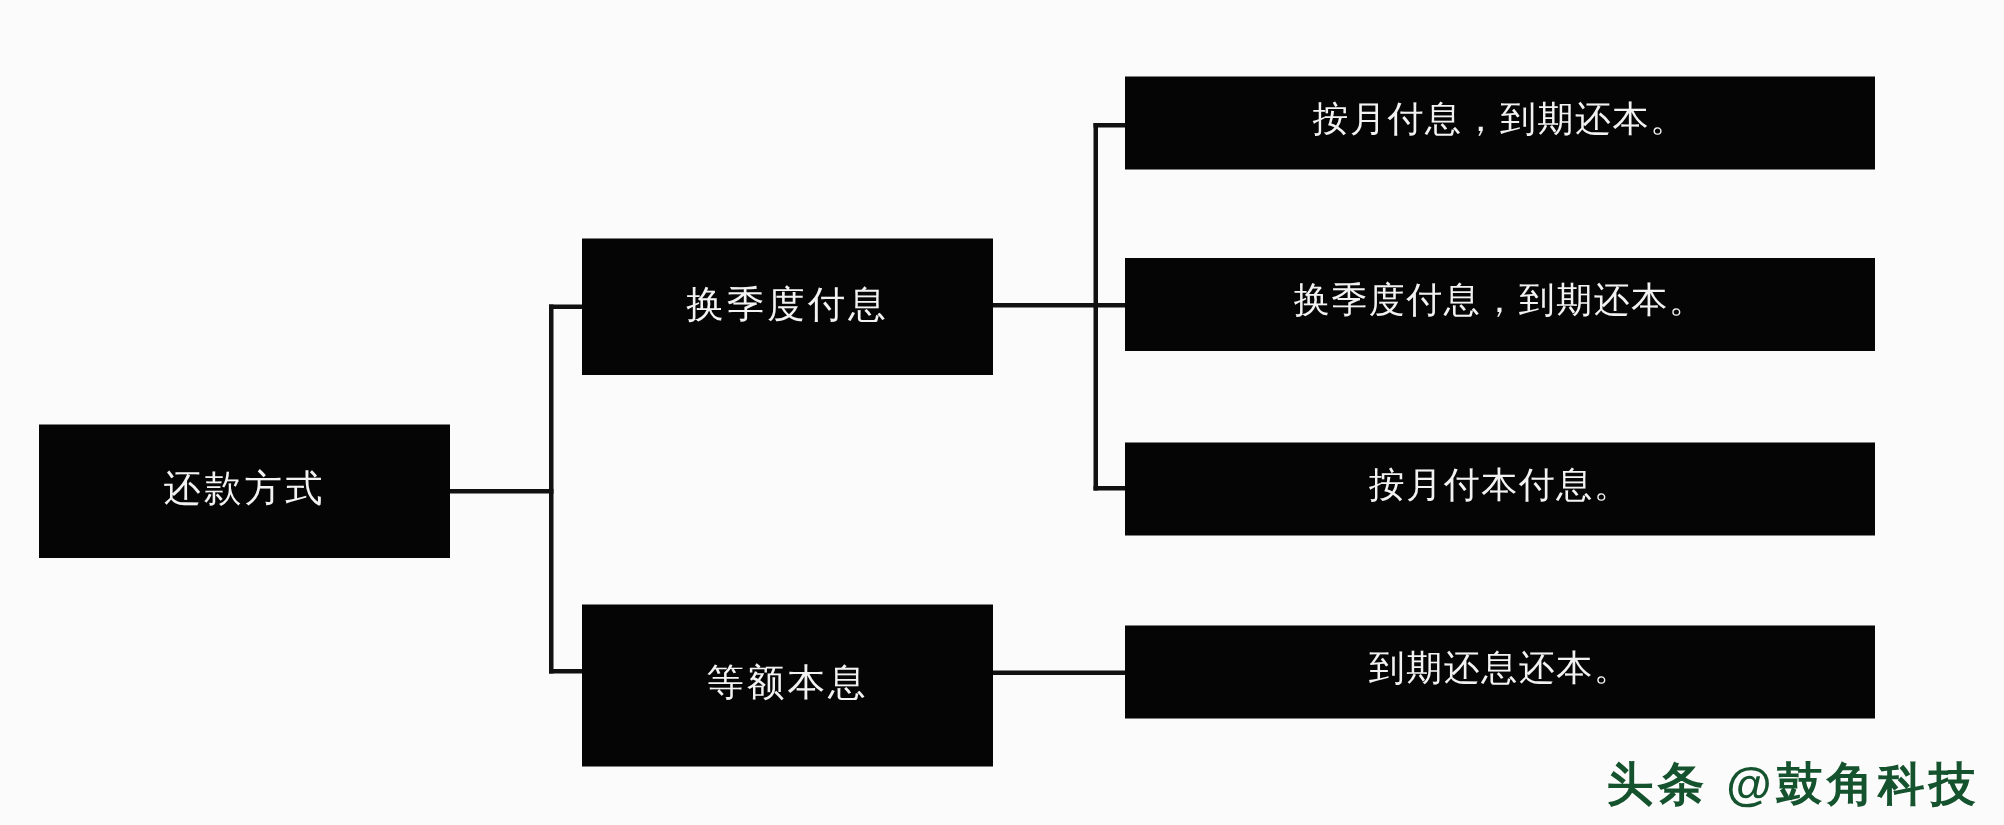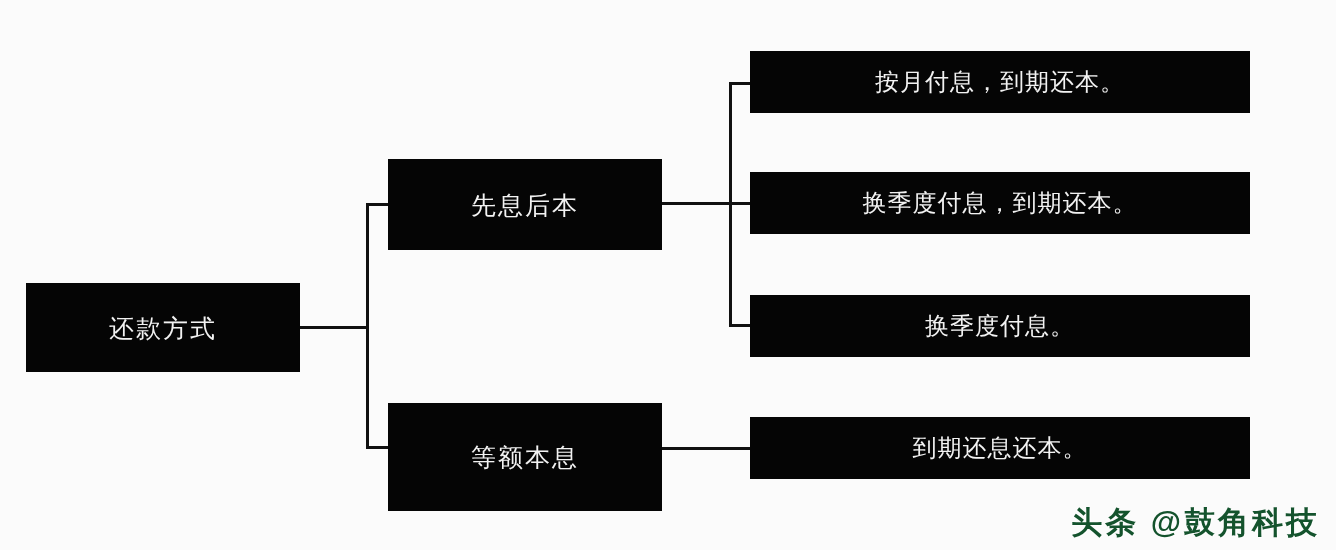--- a/index.html
+++ b/index.html
@@ -23,20 +23,21 @@
     position: absolute;
     background: #050505;
     color: #f2f2f2;
     display: flex;
     align-items: center;
     justify-content: center;
     text-align: center;
     letter-spacing: 2px;
     box-sizing: border-box;
     line-height: 1.2;
+    font-family: Liberation Mono, monospace;
   }
   .node-root {
     left: 26px;
     top: 283px;
     width: 274px;
     height: 89px;
     font-size: 25px;
   }
   .node-branch {
     left: 388px;
@@ -99,35 +100,35 @@
 
 <div id="diagram-root">
 
   <div class="node node-root">还款方式</div>
 
   <div class="conn h-line c-root-stub"></div>
   <div class="conn v-line c-root-trunk"></div>
   <div class="conn h-line c-root-stub-1"></div>
   <div class="conn h-line c-root-stub-2"></div>
 
-  <div class="node node-branch node-branch-1">先息后本</div>
+  <div class="node node-branch node-branch-1">换季度付息</div>
 
   <div class="node node-branch node-branch-2">等额本息</div>
 
   <div class="conn h-line c-b1-stub"></div>
   <div class="conn v-line c-b1-trunk"></div>
   <div class="conn h-line c-b1-stub-1"></div>
   <div class="conn h-line c-b1-stub-2"></div>
   <div class="conn h-line c-b1-stub-3"></div>
 
   <div class="conn h-line c-b2-line"></div>
 
   <div class="node node-leaf leaf-1">按月付息，到期还本。</div>
 
   <div class="node node-leaf leaf-2">换季度付息，到期还本。</div>
 
-  <div class="node node-leaf leaf-3">换季度付息。</div>
+  <div class="node node-leaf leaf-3">按月付本付息。</div>
 
   <div class="node node-leaf leaf-4">到期还息还本。</div>
 
   <div class="watermark">头条 @鼓角科技</div>
 
 </div>
 
 </body></html>

